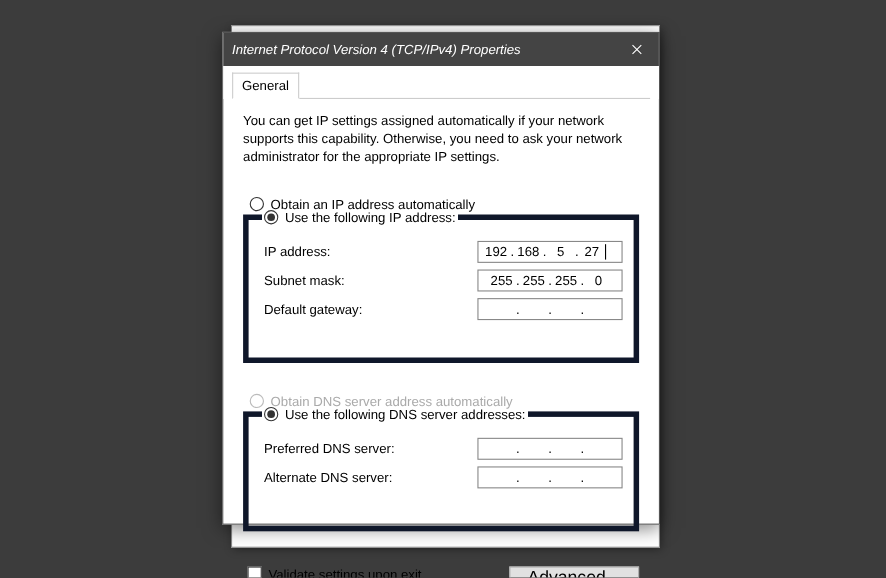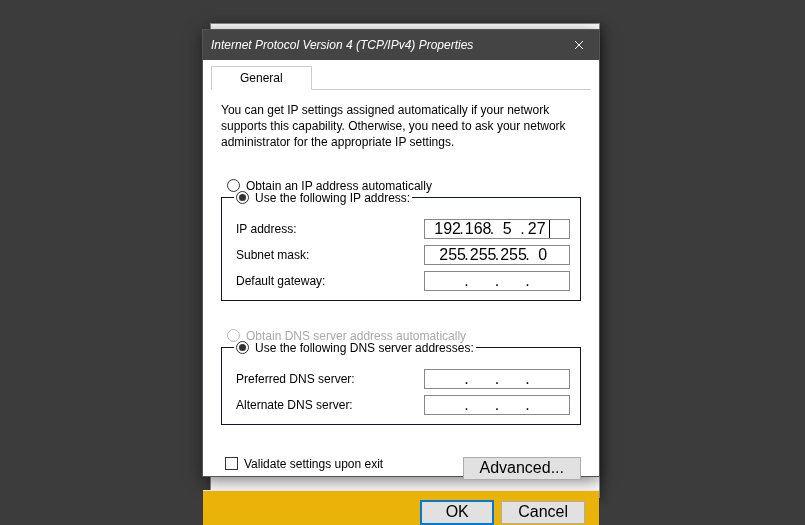--- a/index.html
+++ b/index.html
@@ -65,21 +65,21 @@
       position: relative;
     }
     .tab-strip::after {
       content: "";
       position: absolute;
       left: 8px; right: 8px; bottom: 0;
       border-bottom: 1px solid #ccc;
     }
     .tab {
       display: inline-block;
-      padding: 4px 28px;
+      padding: 4px 8px;
       border: 1px solid #ccc;
       border-bottom: 1px solid #fff;
       background: #fff;
       position: relative;
       z-index: 1;
       cursor: pointer;
     }
     .body {
       flex: 1;
       padding: 12px 18px 10px 18px;
@@ -103,46 +103,46 @@
       align-items: center; justify-content: center;
       background: #fff;
     }
     .radio.disabled { border-color: #bbb; }
     .radio .dot {
       width: 7px; height: 7px; border-radius: 50%;
       background: #333;
     }
     .radio.disabled + span { color: #aaa; }
     fieldset.group {
-      border: 1px solid #0f172a;
-      padding: 8px 10px 3px 10px;
+      border: 5px solid #0f172a;
+      padding: 8px 10px 28px 10px;
       margin-top: -2px;
     }
     fieldset.group legend {
       padding: 0 2px;
       margin-left: 2px;
     }
     fieldset.group legend .radio-row { padding-left: 0; }
     .field-row {
       display: flex;
       align-items: center;
       margin: 6px 0;
       justify-content: space-between;
     }
     .field-row .label { flex: 1; padding-left: 4px; }
     .ip-input {
-      width: 146px;
+      width: 132px;
       height: 20px;
       border: 1px solid #888;
       background: #fff;
       display: flex;
       align-items: center;
       justify-content: center;
       font-family: "Segoe UI", sans-serif;
-      font-size: 16px;
+      font-size: 12px;
       cursor: text;
     }
     .ip-input .oct { width: 24px; text-align: center; display: inline-block; }
     .ip-input .dot { padding: 0 1px; }
     .ip-input.caret .oct:last-child { border-right: 1px solid #000; padding-right: 1px; margin-right: 10px;}
     .check-row {
       display: flex;
       align-items: center;
       gap: 6px;
       padding-left: 4px;

